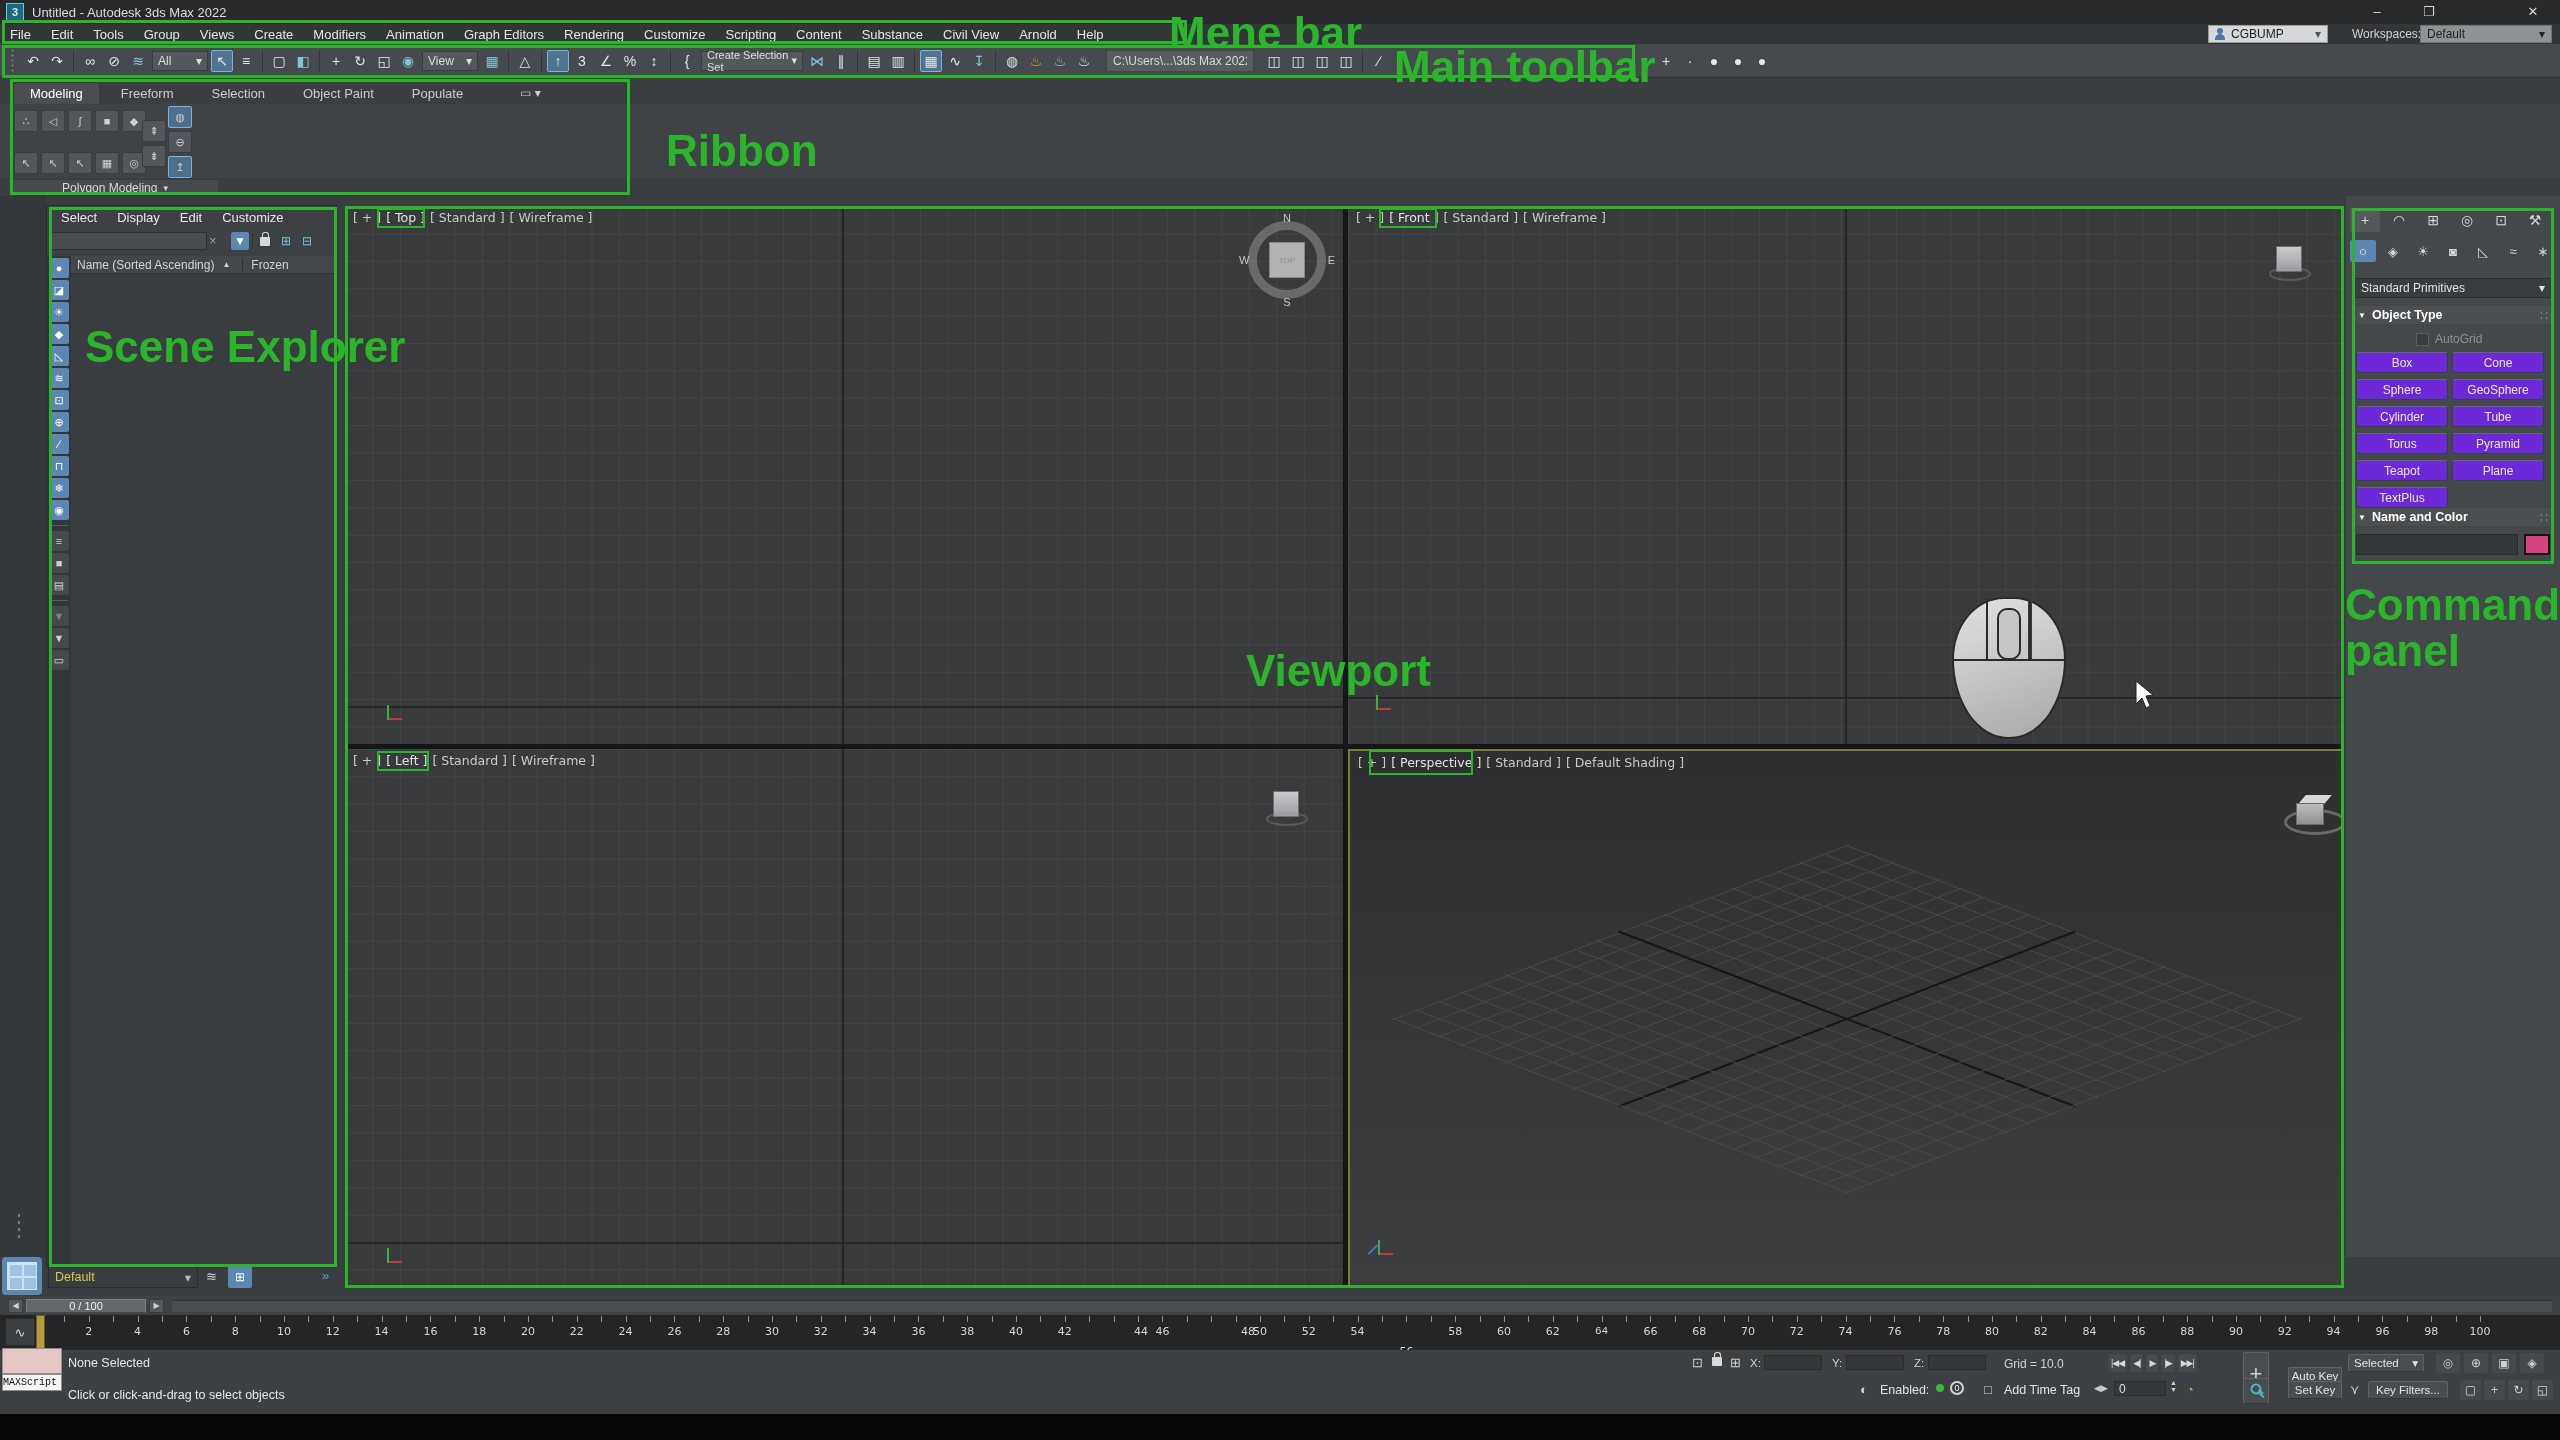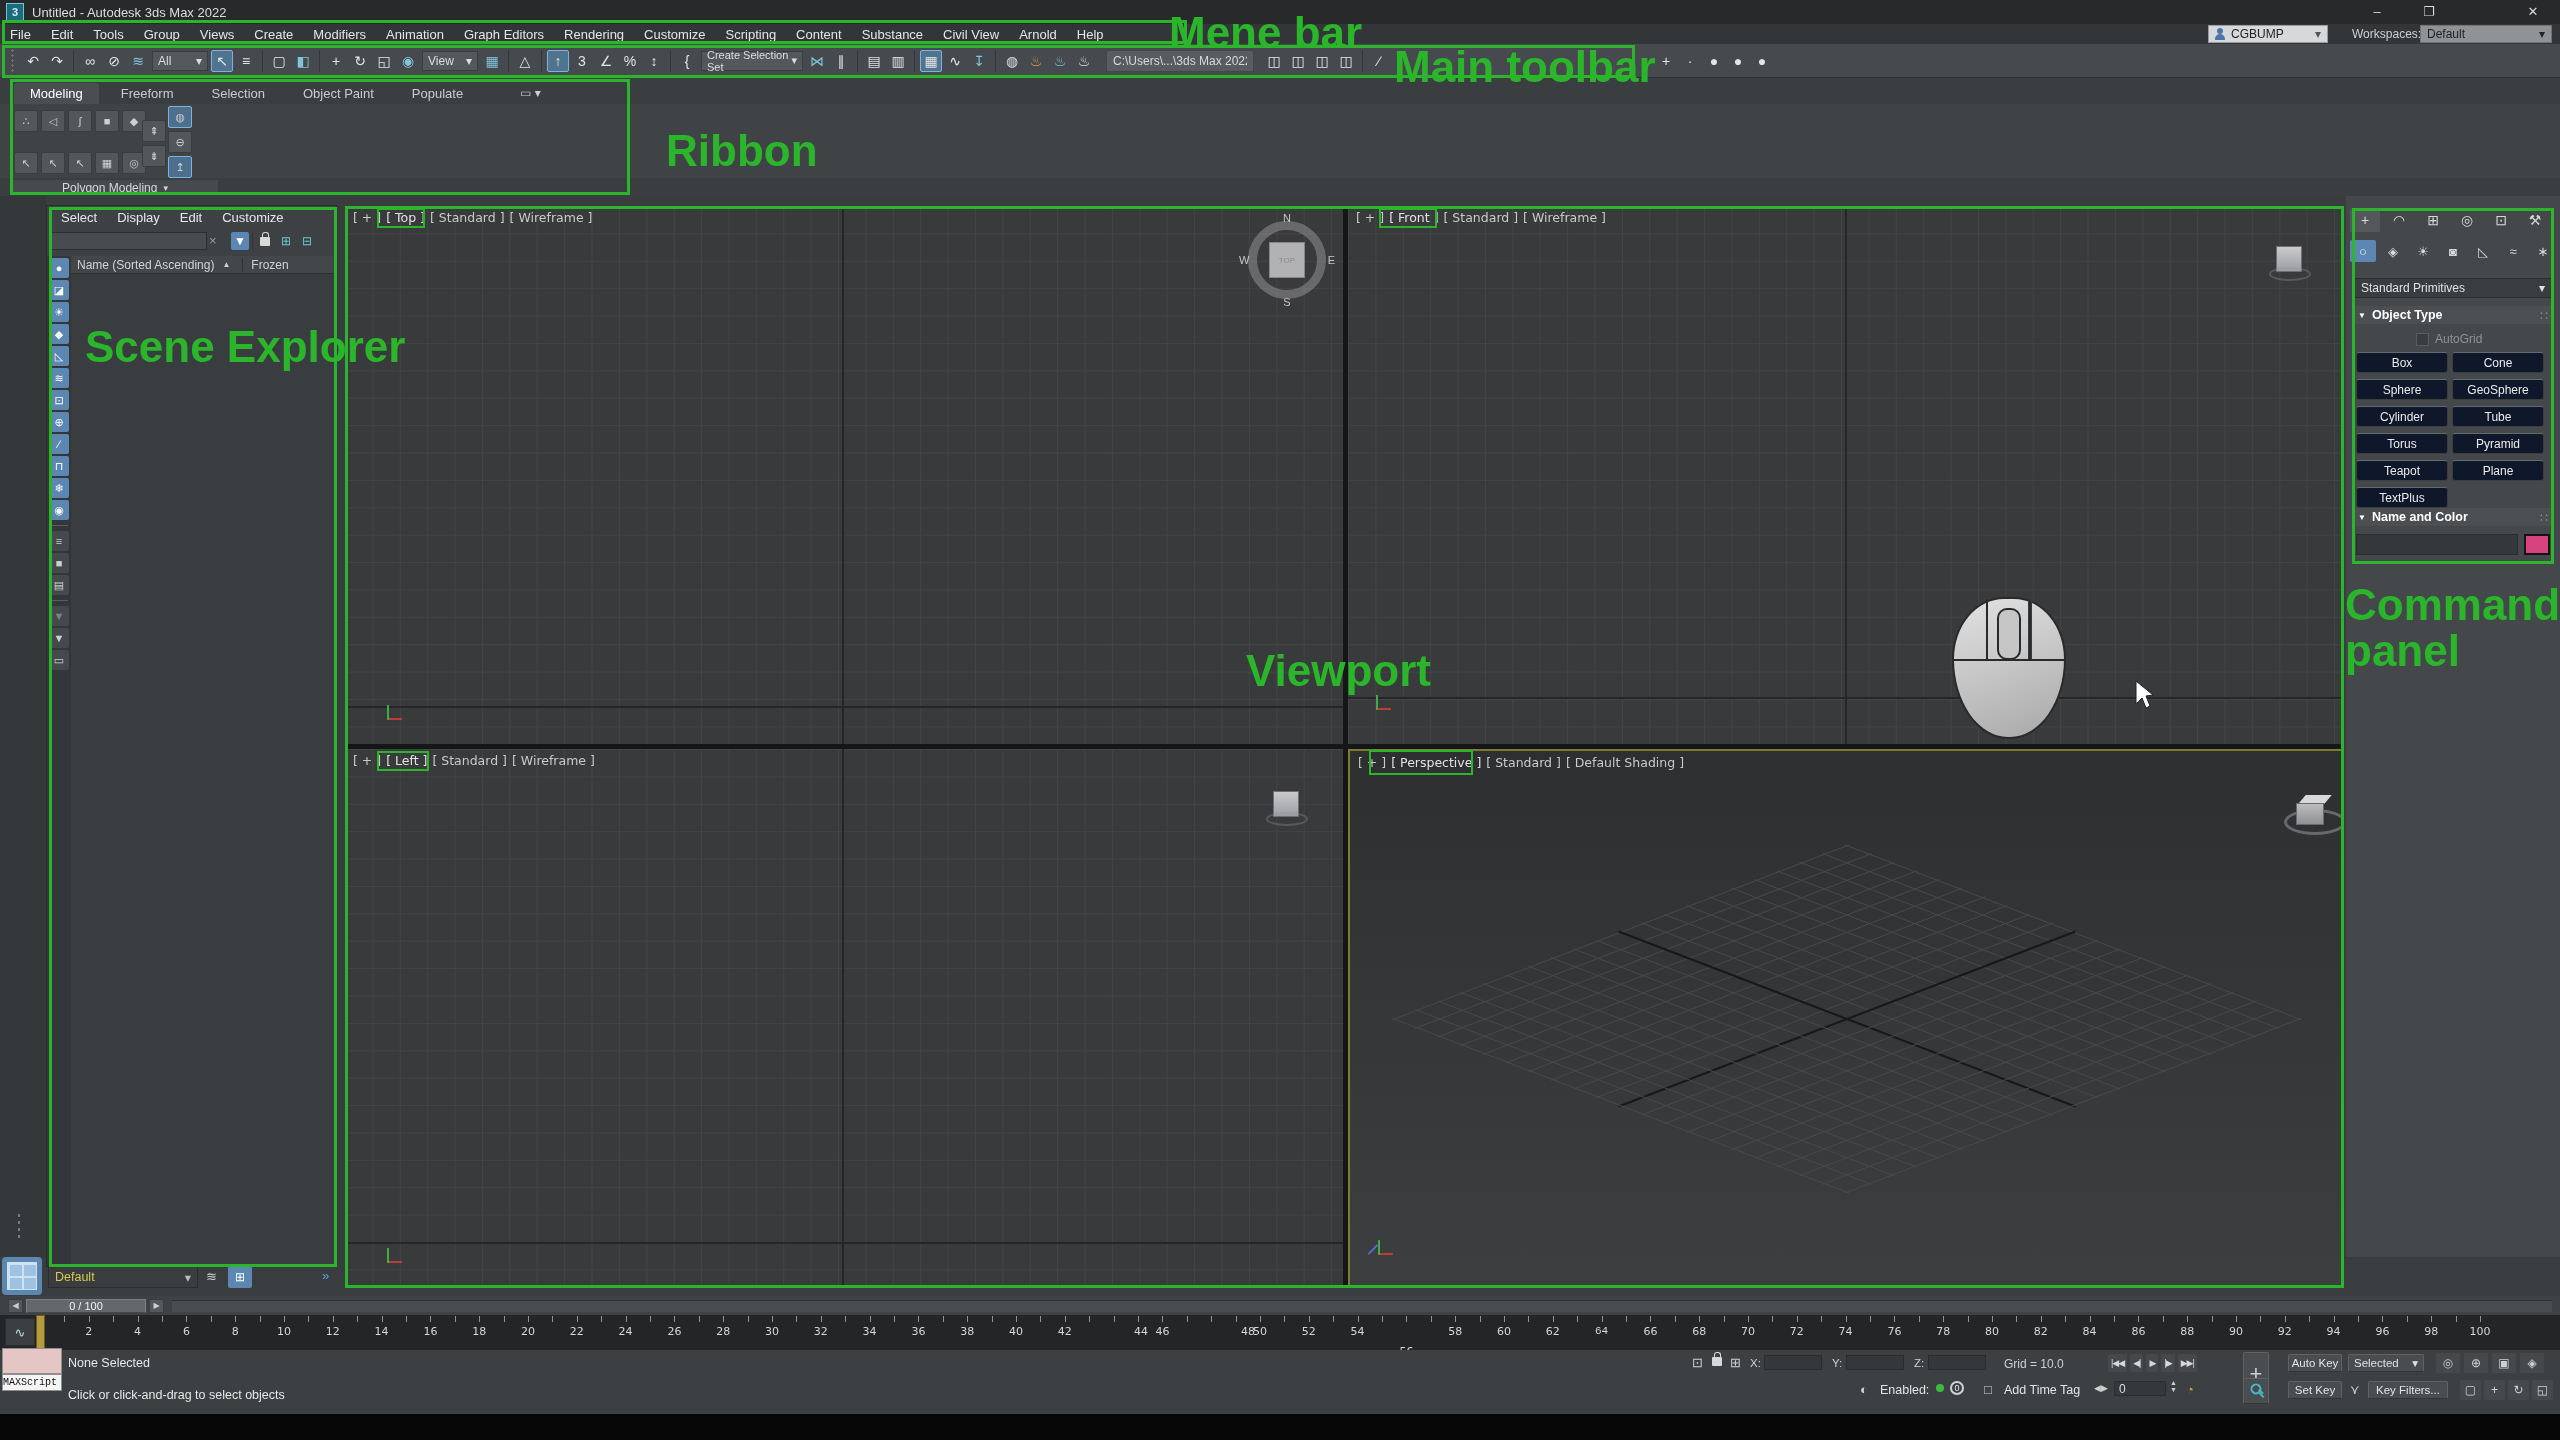--- a/index.html
+++ b/index.html
@@ -116,21 +116,21 @@
   .cmd{left:2346px;top:196px;width:214px;height:1061px;background:#45484b;}
   .cmdtab{width:30px;height:24px;display:flex;align-items:center;justify-content:center;color:#d9d9da;font-size:14px;}
   .cmdtab.active{background:#55585b;border-radius:3px 3px 0 0;}
   .cmdcat{width:26px;height:22px;display:flex;align-items:center;justify-content:center;color:#d9d9da;font-size:13px;border-radius:2px;}
   .cmdcat.activeblue{background:#5c87b2;color:#fff;}
   .cmddd{position:absolute;left:8px;top:82px;width:198px;height:20px;background:#3a3d40;border:1px solid #2c2e30;
     color:#e0e0e0;display:flex;align-items:center;justify-content:space-between;padding:0 6px;box-sizing:border-box;}
   .rollout{position:absolute;left:6px;width:202px;height:18px;background:#4c4f52;border-radius:3px;color:#ffffff;
     font-weight:bold;font-size:12.5px;display:flex;align-items:center;gap:6px;padding:0 6px;box-sizing:border-box;}
   .rollout .dots{margin-left:auto;color:#8d9093;font-weight:normal;}
-  .objbtn{width:90px;height:19px;background:#0f172a;border:1px solid #3b3e41;border-top-color:#66696d;border-radius:3px;
+  .objbtn{width:90px;height:19px;background:#6d28d9;border:1px solid #3b3e41;border-top-color:#66696d;border-radius:3px;
     color:#eaeaea;font-size:12px;display:flex;align-items:center;justify-content:center;}
   .checkbox{width:11px;height:11px;background:#3a3d40;border:1px solid #5a5d60;display:inline-block;}
 
   
   .sliderrow{left:0;top:1296px;width:2560px;height:19px;background:#3f4245;display:flex;align-items:center;}
   .ts-btn{width:15px;height:14px;background:#55585b;border:1px solid #3a3d40;color:#cfcfcf;font-size:8px;
     display:flex;align-items:center;justify-content:center;box-sizing:border-box;}
   .ts-thumb{width:120px;height:14px;background:#64686b;border:1px solid #7b7f82;border-bottom-color:#45484b;
     color:#f0f0f0;font-size:11px;display:flex;align-items:center;justify-content:center;box-sizing:border-box;}
   .ts-track{height:11px;background:#4a4d50;border-top:1px solid #2e3033;flex:1 1 auto;margin:0 8px;}
@@ -659,21 +659,21 @@
     <span class="sfield" style="left:1928px;top:5px;width:58px;"></span>
     <span class="slabel" style="left:2004px;top:7px;font-size:12px;">Grid = 10.0</span>
     <span class="row" style="position:absolute;left:2108px;top:4px;gap:3px;">
       <span class="pbbtn">|◀◀</span>
         <span class="pbbtn">◀|</span>
         <span class="pbbtn">▶</span>
         <span class="pbbtn">|▶</span>
         <span class="pbbtn">▶▶|</span>
     </span>
     <span class="sbtn" style="left:2243px;top:2px;width:26px;height:44px;font-size:22px;color:#cfcfcf;">+</span>
-    <span class="sbtn" style="left:2288px;top:4px;width:54px;height:18px;text-align:center;">Auto Key</span>
+    <span class="sbtn" style="left:2288px;top:17px;width:54px;height:18px;text-align:center;">Auto Key</span>
     <span class="sbtn" style="left:2348px;top:4px;width:76px;height:18px;justify-content:space-between;padding:0 5px;">
       <span>Selected</span>
       <span>▾</span>
     </span>
     <span class="row" style="position:absolute;left:2436px;top:3px;gap:4px;">
       <span class="navbtn">◎</span>
         <span class="navbtn">⊕</span>
         <span class="navbtn">▣</span>
         <span class="navbtn">◈</span>
     </span>

